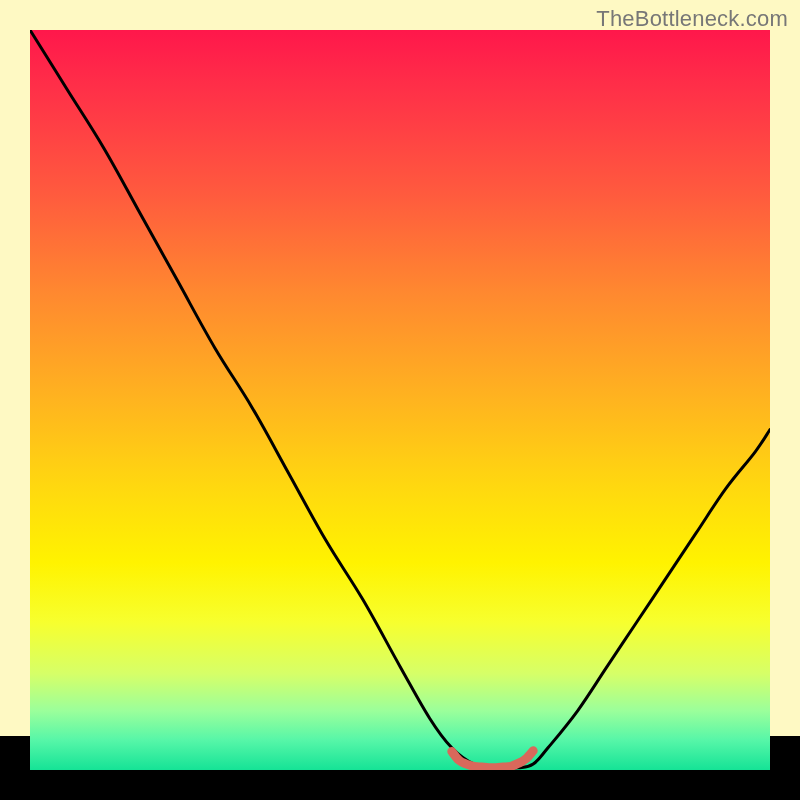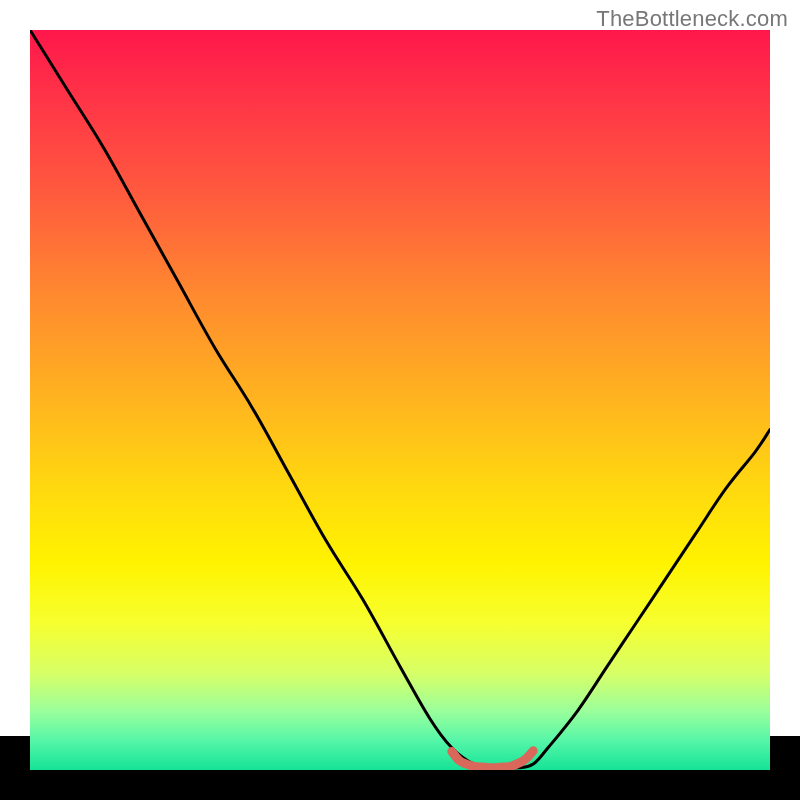--- a/index.html
+++ b/index.html
@@ -1,21 +1,21 @@
 <!DOCTYPE html>
 <html><head>
 <meta charset="utf-8">
 <style>
   * { margin: 0; padding: 0; box-sizing: border-box; }
   html, body { width: 800px; height: 800px; overflow: hidden; background: #000; }
   .frame {
     position: relative;
     width: 800px;
     height: 736px;
-    background: #ffffff;
+    background: #fef9c3;
   }
   .watermark {
     position: absolute;
     top: 6px;
     right: 12px;
     font-family: Arial, Helvetica, sans-serif;
     font-size: 22px;
     color: #777;
     letter-spacing: 0.2px;
     user-select: none;

